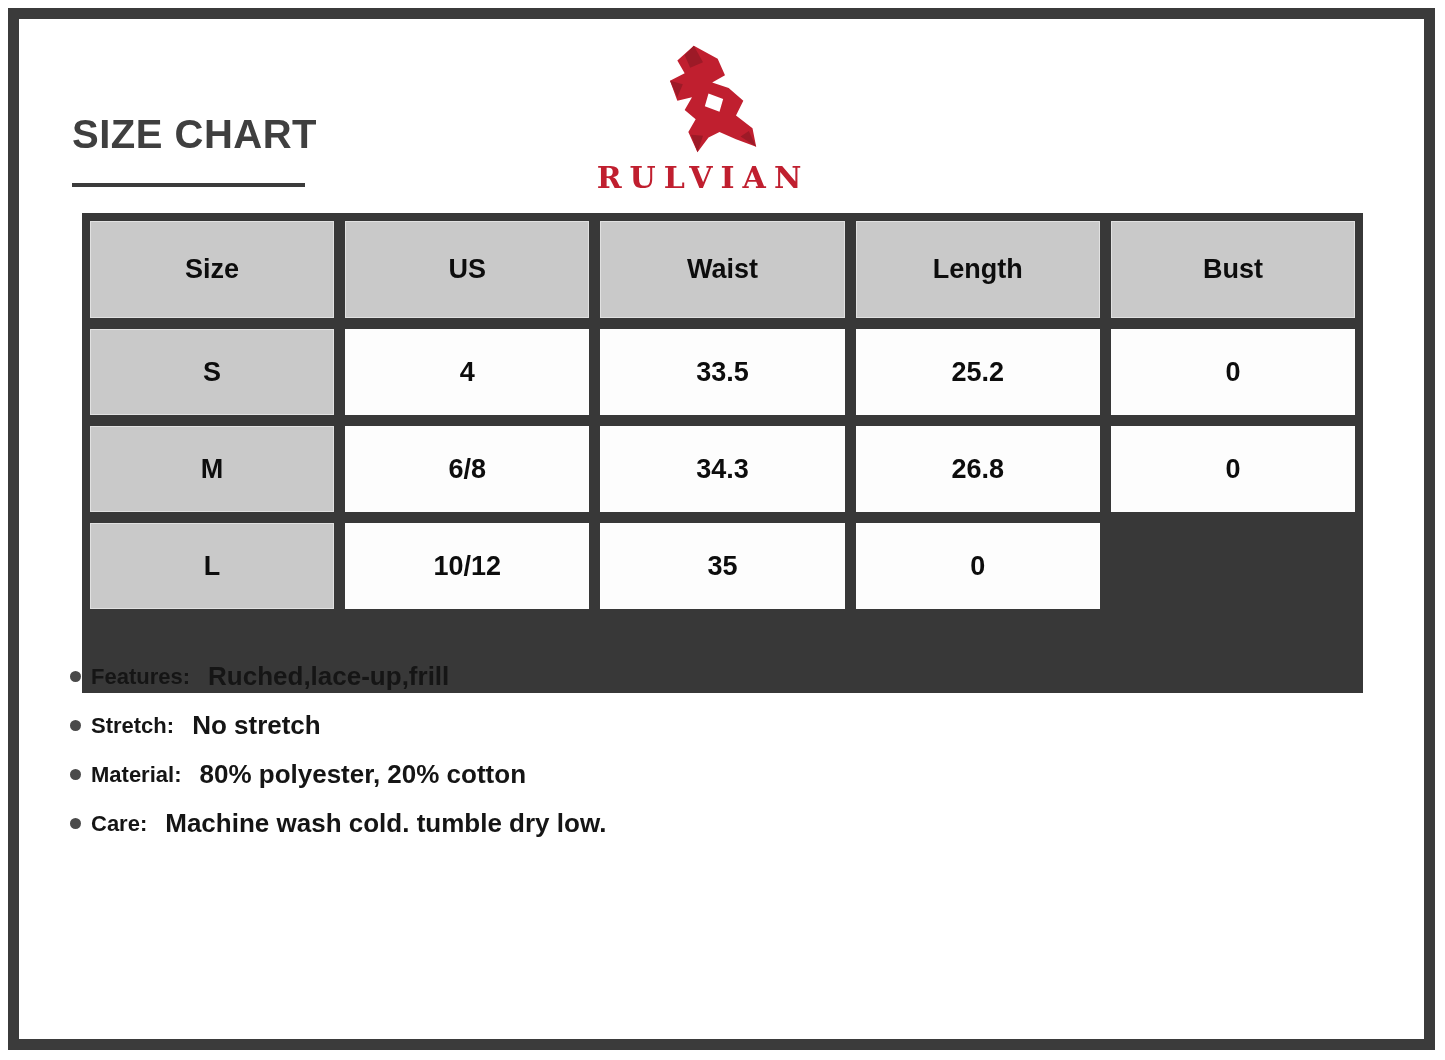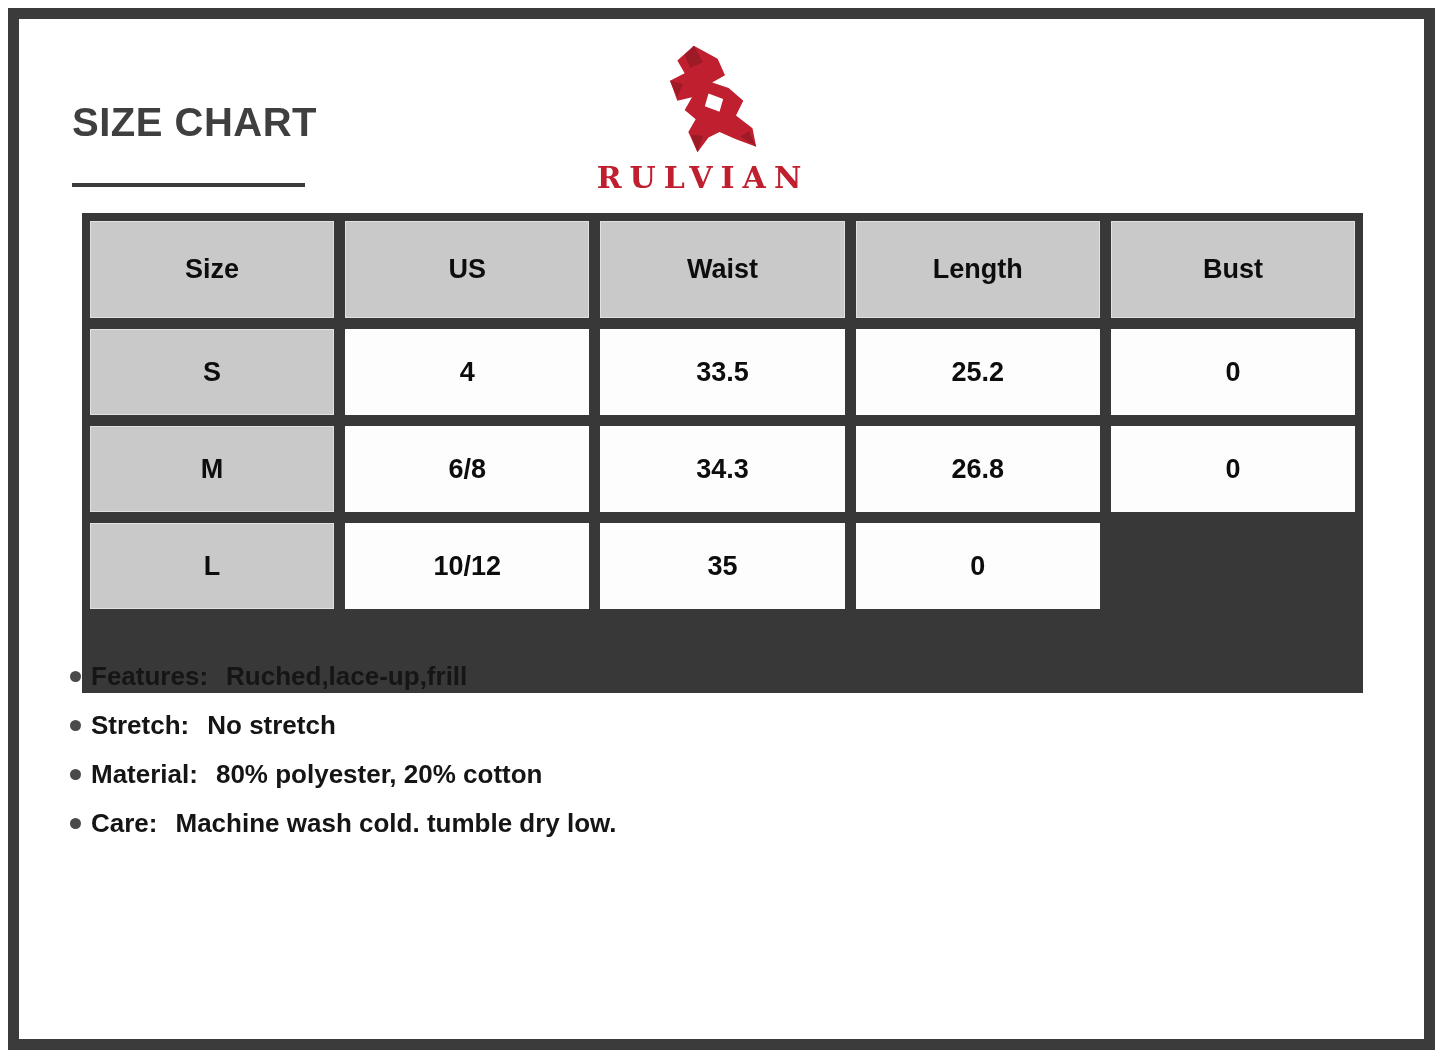--- a/index.html
+++ b/index.html
@@ -8,21 +8,21 @@
     width:1445px;height:1060px;
     font-family:"Liberation Sans", sans-serif;
     overflow:hidden;
   }
   .frame{
     position:absolute;left:8px;top:8px;width:1427px;height:1042px;
     border:11px solid #3b3b3b;box-sizing:border-box;background:#ffffff;
   }
   
   .title{
-    position:absolute;left:72px;top:100px;
+    position:absolute;left:72px;top:112px;
     font-size:40px;font-weight:bold;color:#3f3f3f;letter-spacing:0.5px;
     margin:0;
   }
   .title-underline{
     position:absolute;left:72px;top:183px;width:233px;height:4px;background:#3b3b3b;
   }
   
   .brand{
     position:absolute;left:553px;top:40px;width:300px;text-align:center;
   }
@@ -54,21 +54,21 @@
     position:absolute;left:70px;top:652px;list-style:none;margin:0;padding:0;
   }
   .details li{
     display:flex;align-items:center;height:49px;
   }
   .dot{
     width:11px;height:11px;border-radius:50%;background:#4a4a4a;
     margin-right:10px;flex:0 0 auto;
   }
   .d-label{
-    font-weight:bold;font-size:26px;color:#151515;margin-right:18px;white-space:pre;
+    font-weight:bold;font-size:22px;color:#151515;margin-right:18px;white-space:pre;
   }
   .d-value{
     font-weight:bold;font-size:26px;color:#151515;white-space:pre;
   }
 </style>
 </head>
 <body>
 
 <div class="frame"></div>
 

